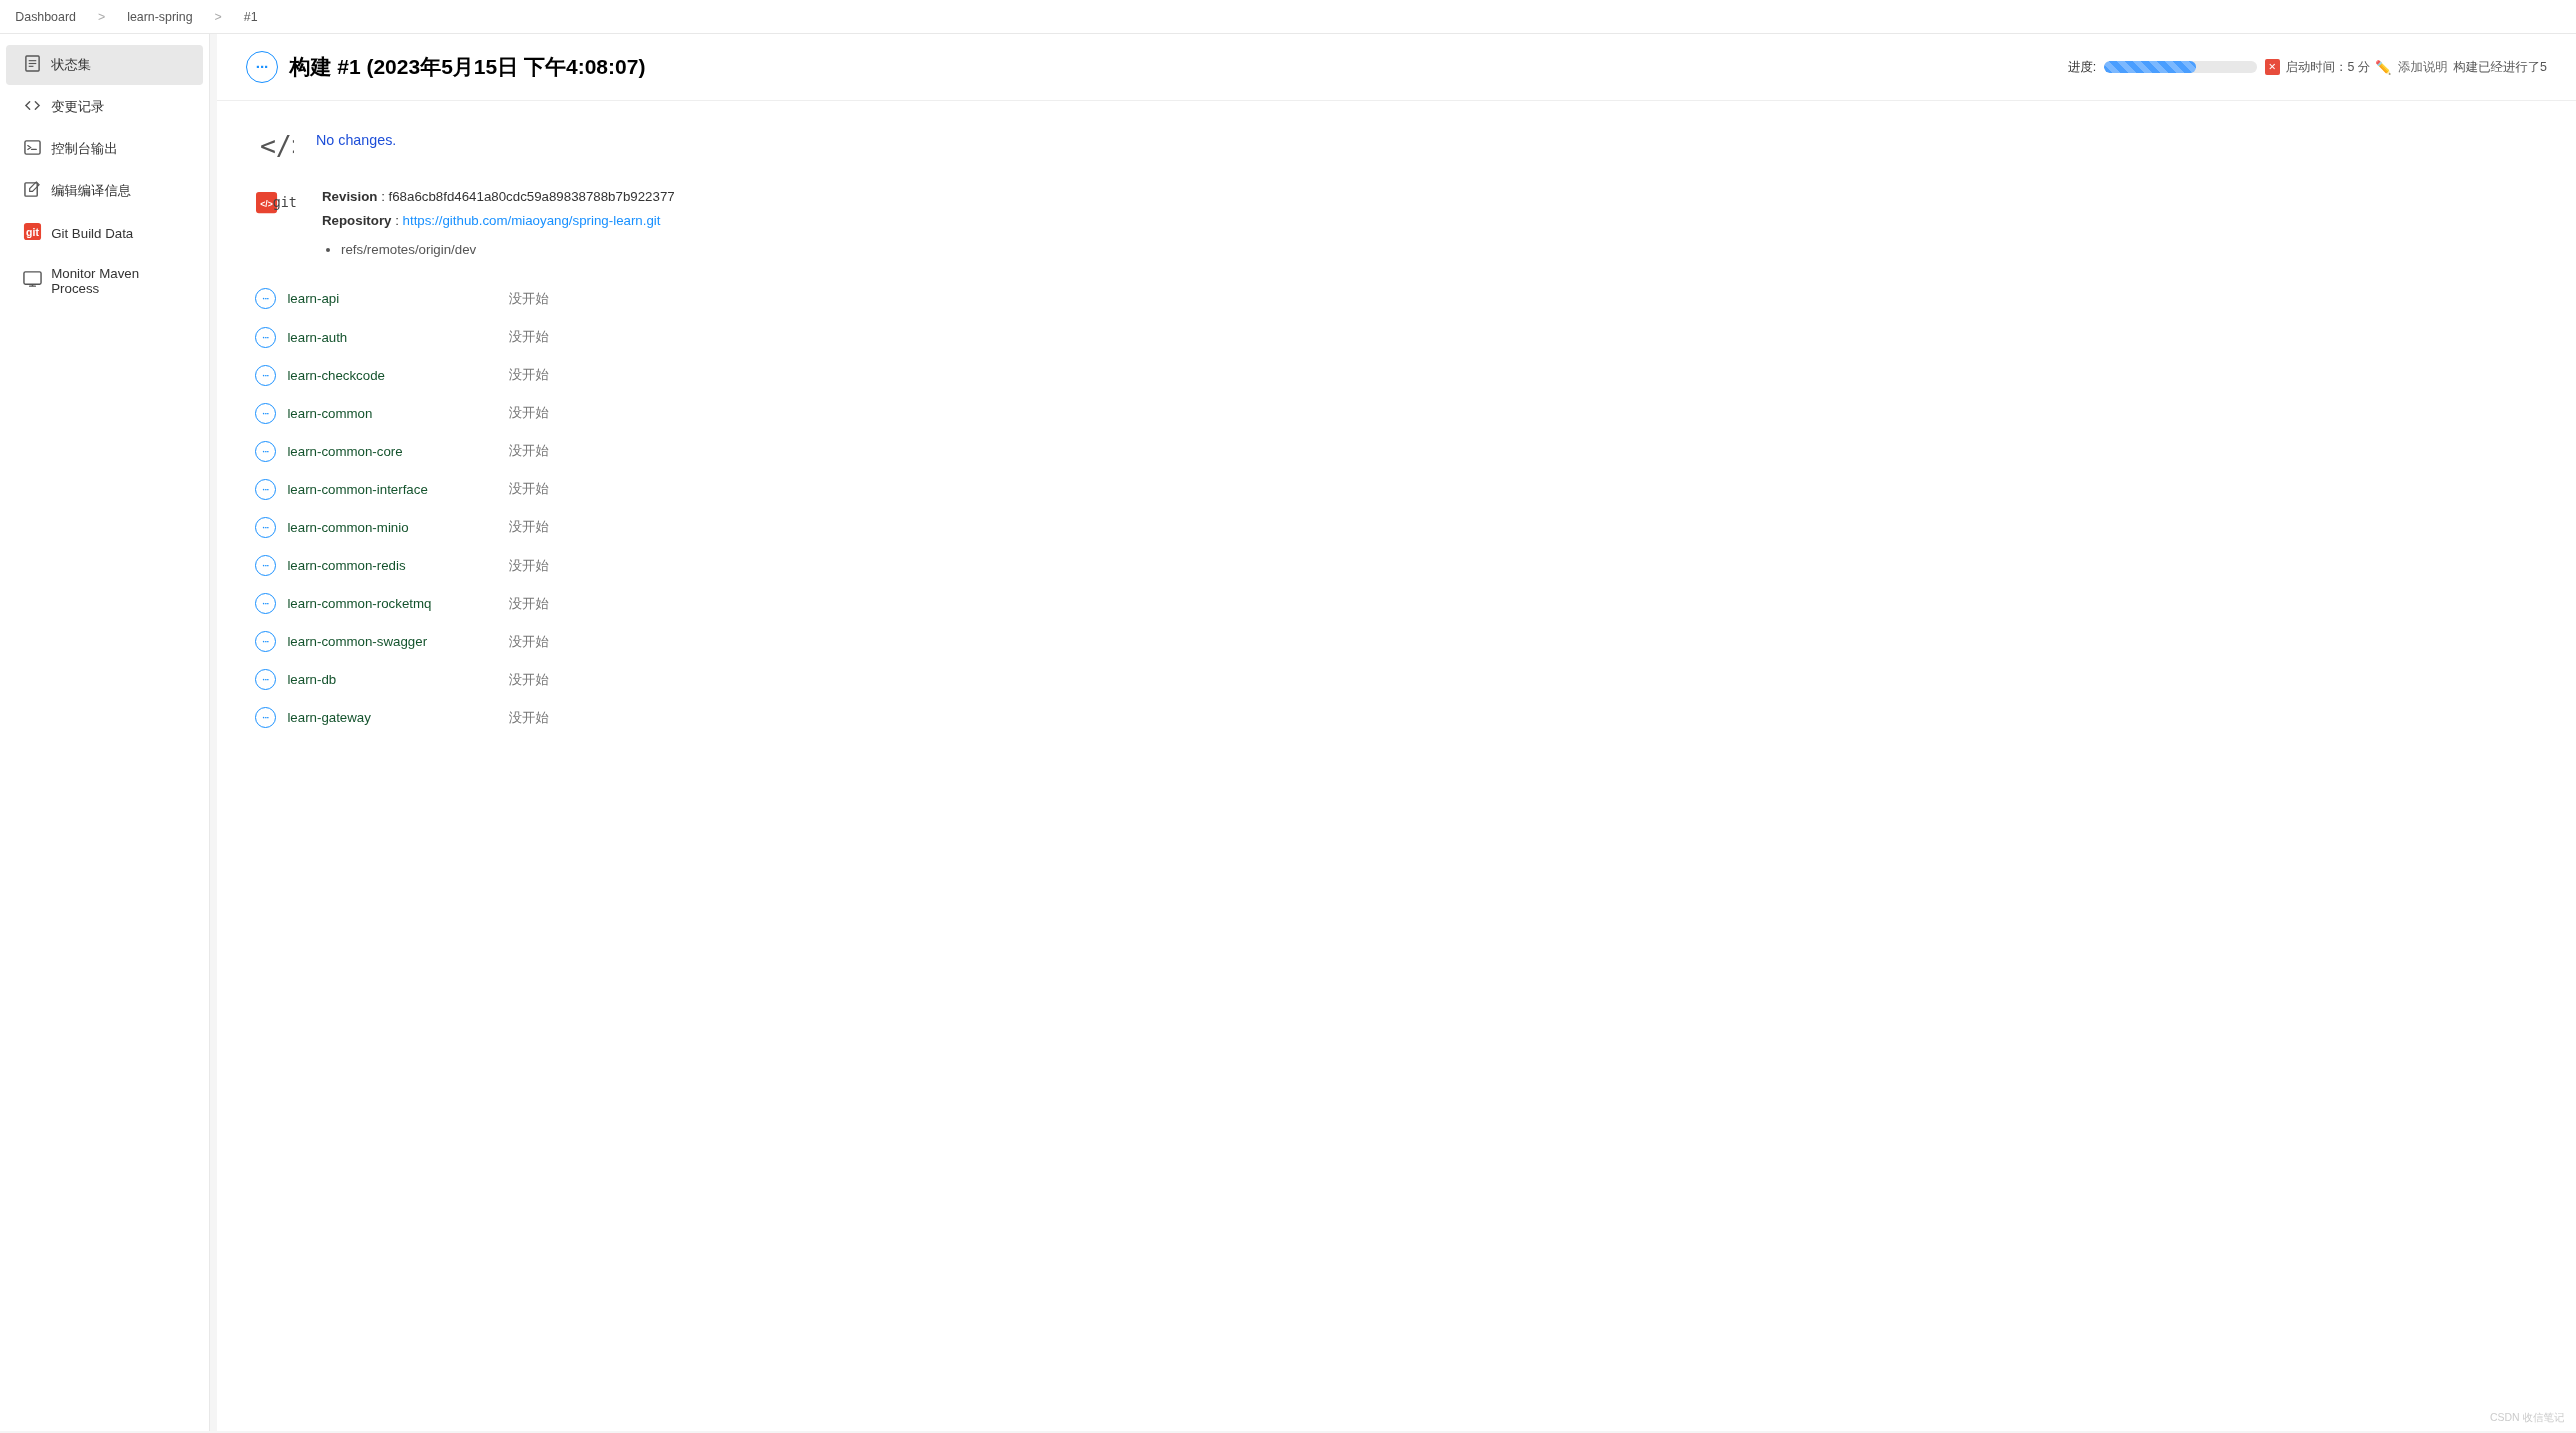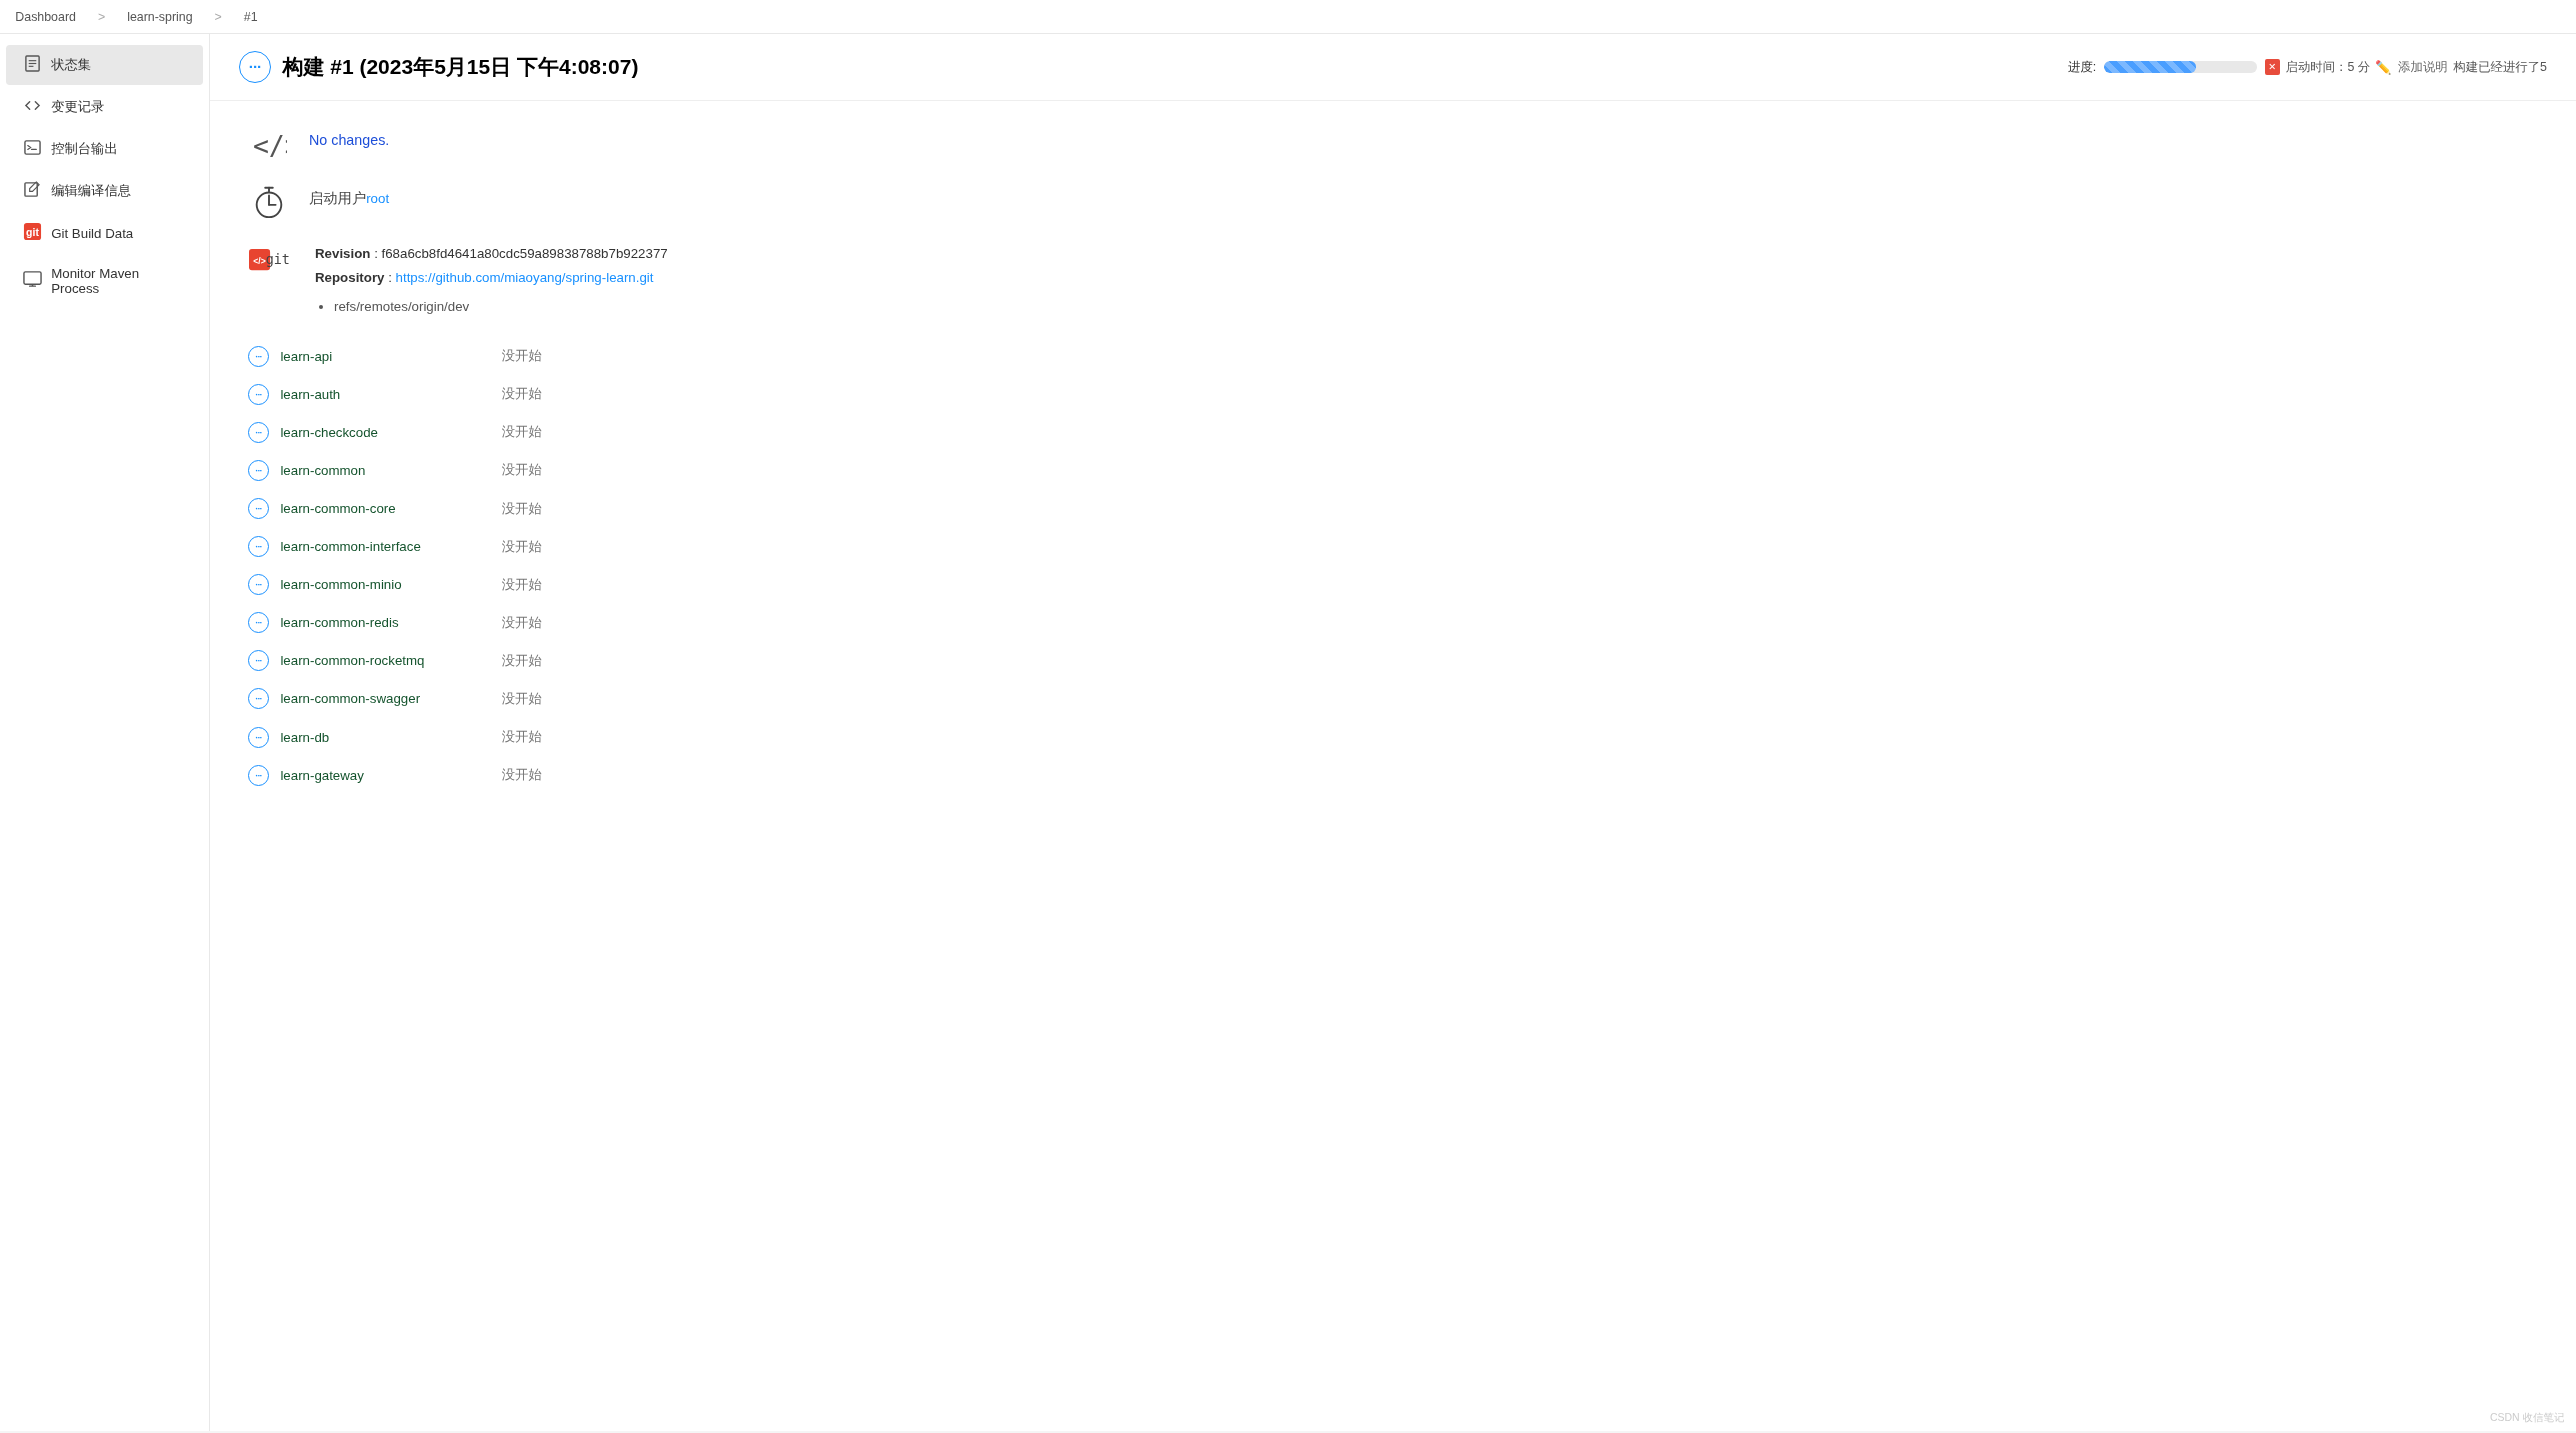--- a/index.html
+++ b/index.html
@@ -23,20 +23,21 @@
       color: #aaa;
     }
     .breadcrumb-link {
       color: #555;
       text-decoration: none;
       cursor: pointer;
     }
     .main-layout {
       display: flex;
       height: calc(100vh - 36px);
+      gap: 7px;
     }
     .sidebar {
       width: 210px;
       background: #fff;
       border-right: 1px solid #e8e8e8;
       padding: 9.5px 0;
       flex-shrink: 0;
     }
     .sidebar-item {
       display: flex;
@@ -393,34 +394,20 @@
         <div class="info-icon">
           <svg width="36" height="36" viewBox="0 0 38 38" fill="none" style="font-size:24px">
             <text x="2" y="30" font-size="28" fill="#555" font-family="monospace">&lt;/&gt;</text>
           </svg>
         </div>
         <div class="info-content">
           <span class="no-changes-text">No changes.</span>
         </div>
       </div>
 
-      <div class="info-section">
-        <div class="info-icon">
-          <svg width="36" height="36" viewBox="0 0 38 38" fill="none">
-            <circle cx="19" cy="22" r="13" stroke="#444" stroke-width="2"></circle>
-            <path d="M19 22 V12" stroke="#444" stroke-width="2" stroke-linecap="round"></path>
-            <path d="M19 22 L26 22" stroke="#444" stroke-width="2" stroke-linecap="round"></path>
-            <path d="M15 4 L23 4" stroke="#444" stroke-width="2" stroke-linecap="round"></path>
-            <path d="M19 4 V8" stroke="#444" stroke-width="2" stroke-linecap="round"></path>
-          </svg>
-        </div>
-        <div class="info-content">
-          <span class="user-text">启动用户</span><a class="user-link">root</a>
-        </div>
-      </div>
 
       <div class="git-info-section">
         <div class="git-logo">
           <svg width="46" height="27" viewBox="0 0 48 28" style="font-size:14px">
             <rect x="0" y="0" width="22" height="22" rx="3" fill="#e84430"></rect>
             <text x="11" y="16" text-anchor="middle" font-size="9" fill="white" font-weight="bold">&lt;/&gt;</text>
             <text x="30" y="16" text-anchor="middle" font-size="14" fill="#444" font-family="monospace">git</text>
           </svg>
         </div>
         <div class="git-details">

